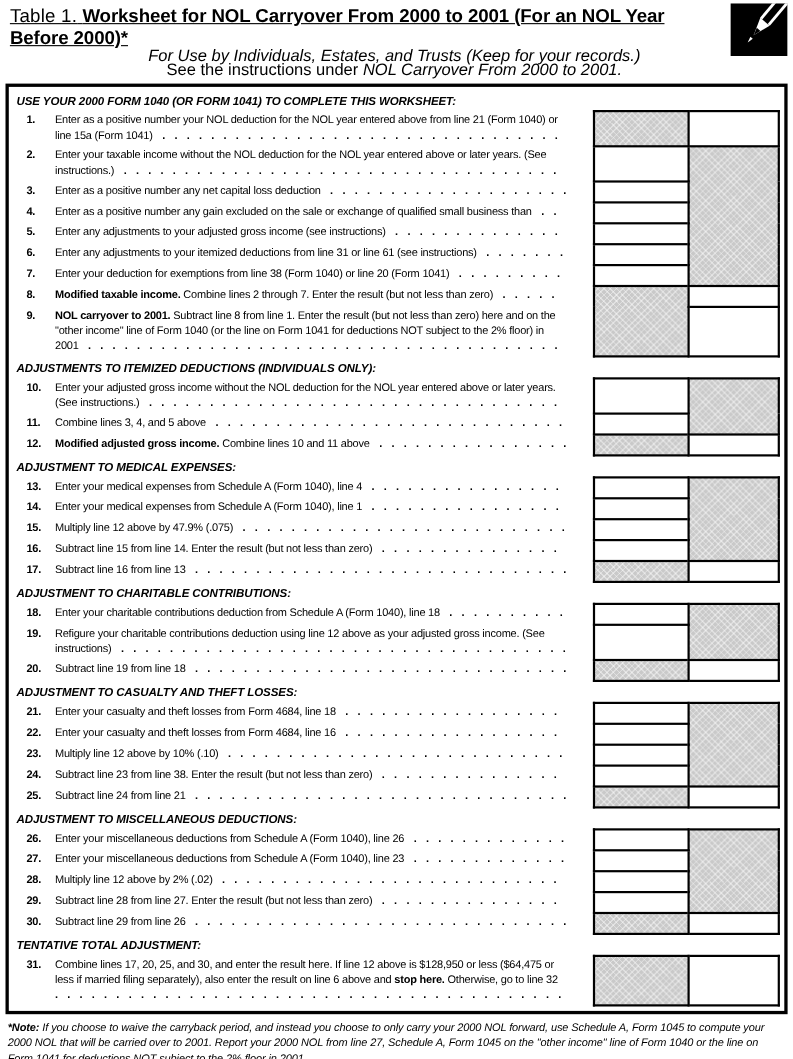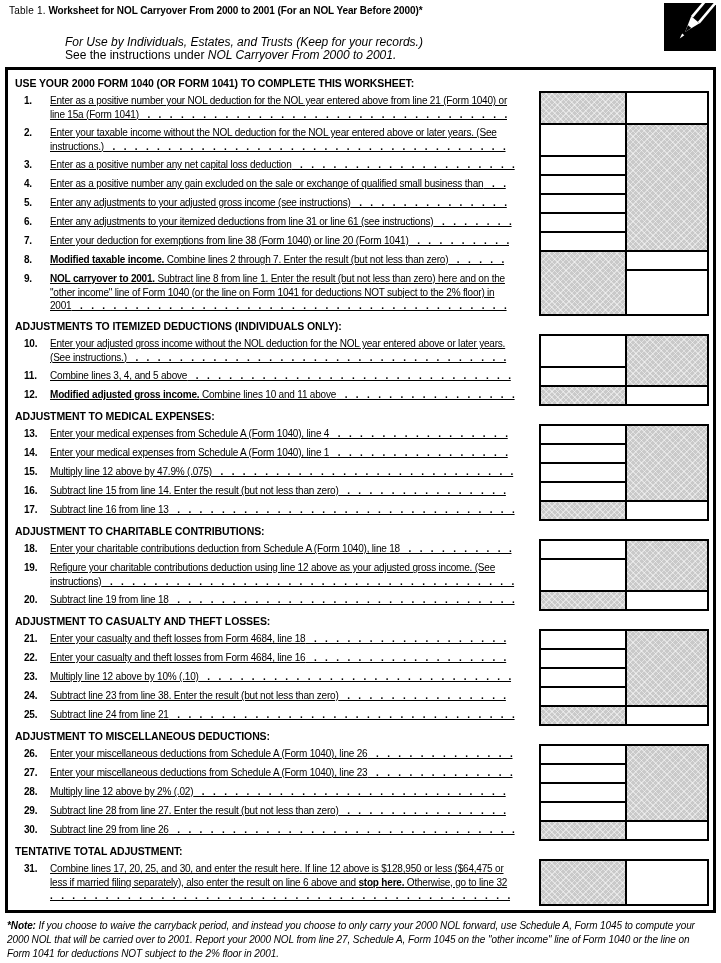--- a/index.html
+++ b/index.html
@@ -2,46 +2,46 @@
 <html><head>
 <meta charset="utf-8">
 <style>
   * { box-sizing: border-box; }
   html,body { margin:0; padding:0; background:#fff; color:#000;
     font-family:"Liberation Sans", sans-serif; }
   .page { width:721px; min-height:963px; padding:3px 5px 0 5px; position:relative; }
 
   
   .header { position:relative; padding:2px 64px 4px 4px; }
-  .title-row { font-size:10px; }
+  .title-row { font-size:17px;text-decoration:underline; }
   .table-label { font-weight:normal; letter-spacing:0.2px; }
   .doc-title { font-weight:bold; letter-spacing:-0.1px; }
-  .subtitles { margin-left:56px; margin-top:20px; font-size:12px; line-height:12.5px; }
+  .subtitles { margin-left:56px; margin-top:0; font-size:15px; line-height:12.5px;text-align:center; }
   .sub1 { font-style:italic; }
   .sub2 .ref { font-style:italic; }
   .pencil { position:absolute; top:0; right:0; width:52px; height:48px; }
 
   
   .ws-box { border:3px solid #000; padding:3px 4px 4px 4px; margin-top:2px; }
   .nol-row { font-size:11px; font-weight:bold; padding:3px 0 6px 4px; }
   .nol-blank { display:inline-block; width:96px; height:11px;
     border-bottom:2px solid #000; margin-left:8px; vertical-align:bottom; }
 
   table.ws { width:100%; border-collapse:collapse; table-layout:fixed; }
   col.c-text { width:auto; }
   col.c-b1 { width:86px; }
   col.c-b2 { width:82px; }
 
   td { vertical-align:top; padding:0; }
   td.sec-h { font-size:10.5px; font-weight:bold; padding:4px 0 2px 3px;
-    letter-spacing:-0.1px; }
+    letter-spacing:-0.1px;font-style:italic; }
 
   td.t { padding:0; }
   .cell { overflow:hidden; padding:2px 24px 0 38px; text-indent:-26px;
-    font-size:10px; line-height:13.5px; letter-spacing:-0.2px;text-decoration:underline; }
+    font-size:10px; line-height:13.5px; letter-spacing:-0.2px; }
   .c1 { height:19px; }
   .c2 { height:32px; }
   .c3 { height:45px; }
   .num { display:inline-block; width:26px; text-indent:0; font-weight:bold; }
   .cell b { letter-spacing:-0.2px; }
   .dots { font-weight:bold; word-spacing:6px; }
   .dots::after { content: " . . . . . . . . . . . . . . . . . . . . . . . . . . . . . . . . . . . . . . . . . . . . . . . . . . . . . . . . . . . . . . . . . . . . . . . . . . . ."; }
 
   
   td.bw { background:#fff; border:2px solid #000; }

